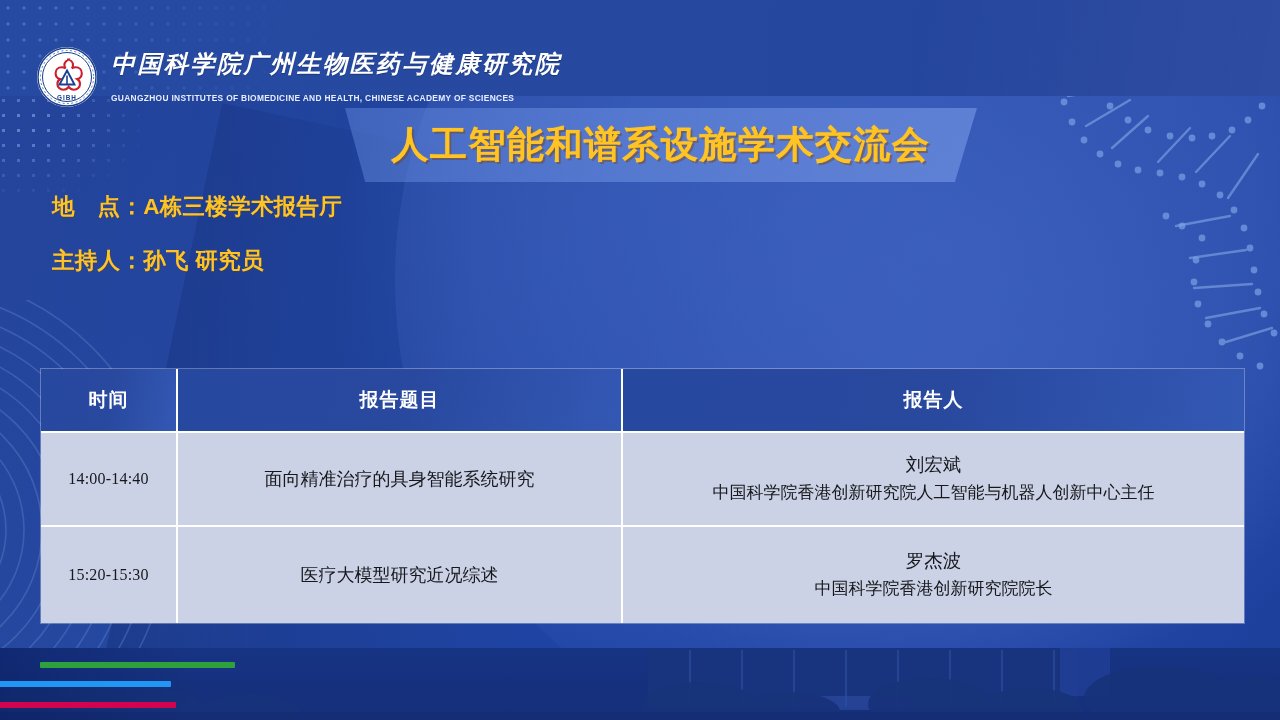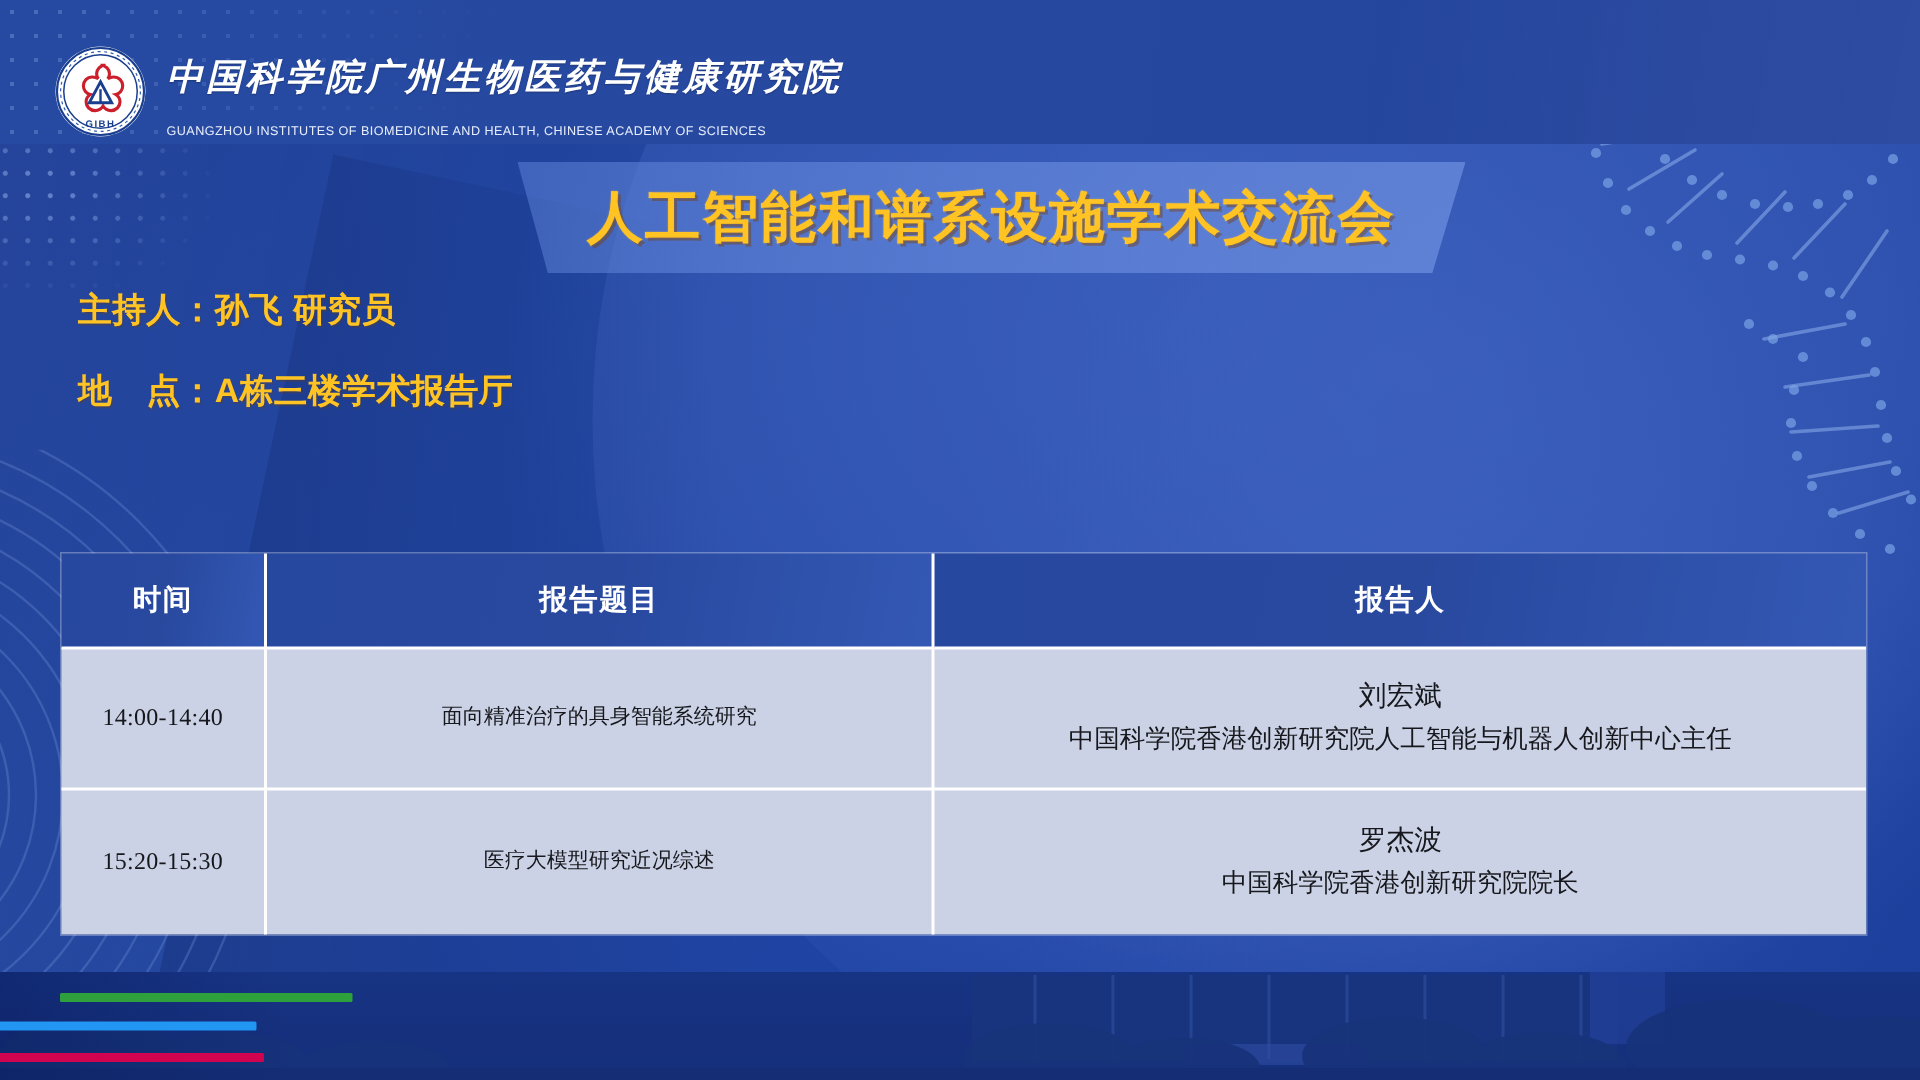--- a/index.html
+++ b/index.html
@@ -67,32 +67,32 @@
   .headerband{
     position:absolute;left:0;top:0;width:1280px;height:96px;
     background:linear-gradient(95deg,#264aa2 0%,#27489f 55%,#23439c 100%);
   }
   .headerband .hb-sheen{
     position:absolute;right:0;top:0;width:360px;height:96px;
     background:linear-gradient(100deg, rgba(255,255,255,0) 0%, rgba(255,255,255,.05) 100%);
   }
 
   
-  .logo-wrap{position:absolute;left:36px;top:30px;display:flex;align-items:flex-end;gap:13px;}
+  .logo-wrap{position:absolute;left:36px;top:46px;display:flex;align-items:center;gap:13px;}
   .logo-mark{width:62px;height:62px;flex:0 0 62px;}
   .logo-text{display:flex;flex-direction:column;justify-content:center;}
   .logo-cn{
     color:#ffffff;font-size:24px;line-height:1.12;letter-spacing:2.5px;
     font-family:"Liberation Serif","DejaVu Serif",serif;
     font-weight:700;font-style:italic;white-space:nowrap;
     text-shadow:0 1px 1px rgba(0,0,0,.25);
   }
   .logo-en{
     color:#e8eefc;font-size:8.4px;letter-spacing:.32px;white-space:nowrap;
-    margin-top:16px;font-weight:400;
+    margin-top:16px;font-weight:700;
   }
 
   
   .title-banner{
     position:absolute;left:345px;top:108px;width:632px;height:74px;
     background:linear-gradient(96deg, rgba(96,132,218,.50) 0%, rgba(108,144,226,.58) 45%, rgba(118,152,230,.62) 100%);
     clip-path:polygon(0 0, 100% 0, 96.5% 100%, 3.2% 100%);
   }
   .title{
     position:absolute;left:345px;top:108px;width:632px;height:74px;
@@ -136,21 +136,21 @@
     color:#16181d;
     font-family:"Liberation Serif","DejaVu Serif",serif;
     text-align:center;vertical-align:middle;
     padding:9px 8px;
   }
   .table td:last-child{border-right:none;}
   .table tr.r-odd td{background:#ccd2e5;}
   .table tr.r-even td{background:#e3e6f1;}
   .table tr:last-child td{border-bottom:none;}
   .cell-time{font-size:16px;letter-spacing:.2px;margin-left:19px;}
-  .cell-topic{font-size:14px;line-height:1.35;}
+  .cell-topic{font-size:18px;line-height:1.35;}
   .cell-name{font-size:18px;line-height:1.55;margin-top:28px;}
   .cell-name .nm{display:block;font-size:18.5px;}
   .cell-name .af{display:block;font-size:17px;}
   tr.r1 td{height:74px;}
   tr.r2 td{height:80px;}
   tr.r3 td{height:78px;}
 
   
   .photo{
     position:absolute;left:0;bottom:0;width:1280px;height:72px;overflow:hidden;
@@ -297,24 +297,24 @@
       <div class="logo-cn">中国科学院广州生物医药与健康研究院</div>
       <div class="logo-en">GUANGZHOU INSTITUTES OF BIOMEDICINE AND HEALTH, CHINESE  ACADEMY  OF  SCIENCES</div>
     </div>
   </div>
 
   <div class="title-banner"></div>
   <div class="title">人工智能和谱系设施学术交流会</div>
 
   <div class="info">
     <div class="info-line">
+      <span class="lbl">地　点：</span><span class="val">A栋三楼学术报告厅</span>
+    </div>
+    <div class="info-line">
       <span class="lbl">主持人：</span><span class="val">孙飞  研究员</span>
-    </div>
-    <div class="info-line">
-      <span class="lbl">地　点：</span><span class="val">A栋三楼学术报告厅</span>
     </div>
   </div>
 
   <table class="table">
     <colgroup>
         <col class="c1">
         <col class="c2">
         <col class="c3">
       </colgroup>
     <thead>

